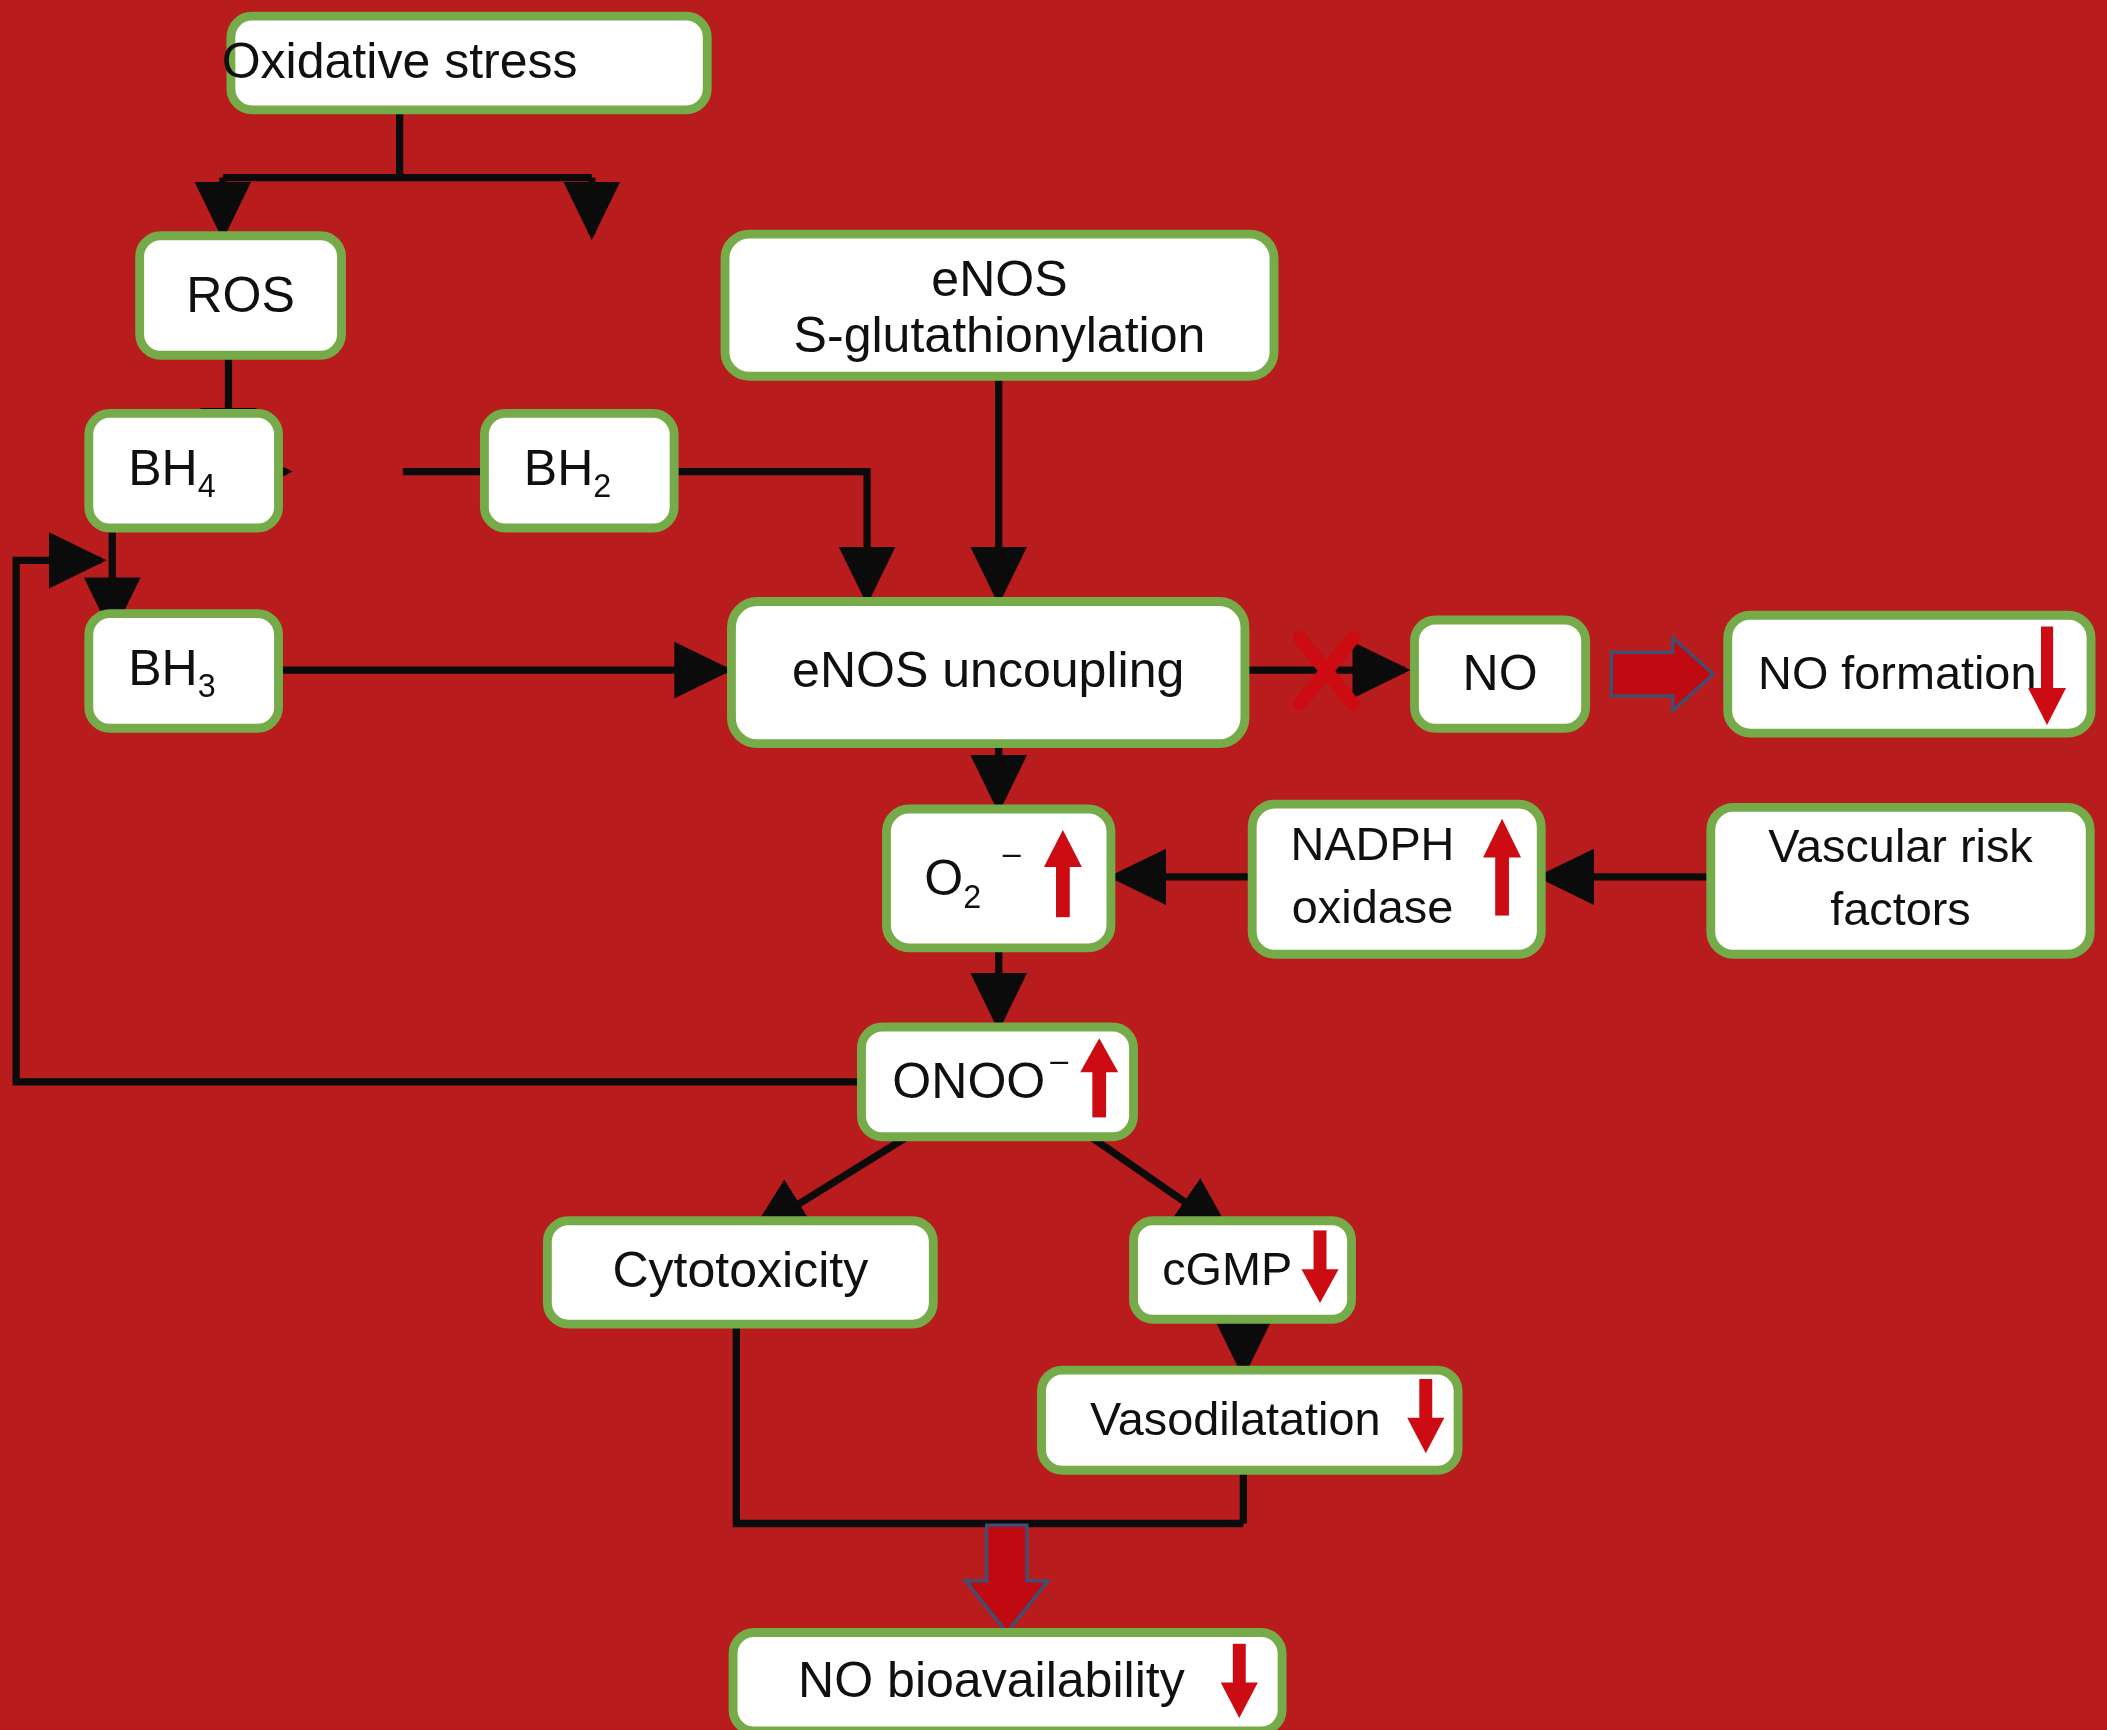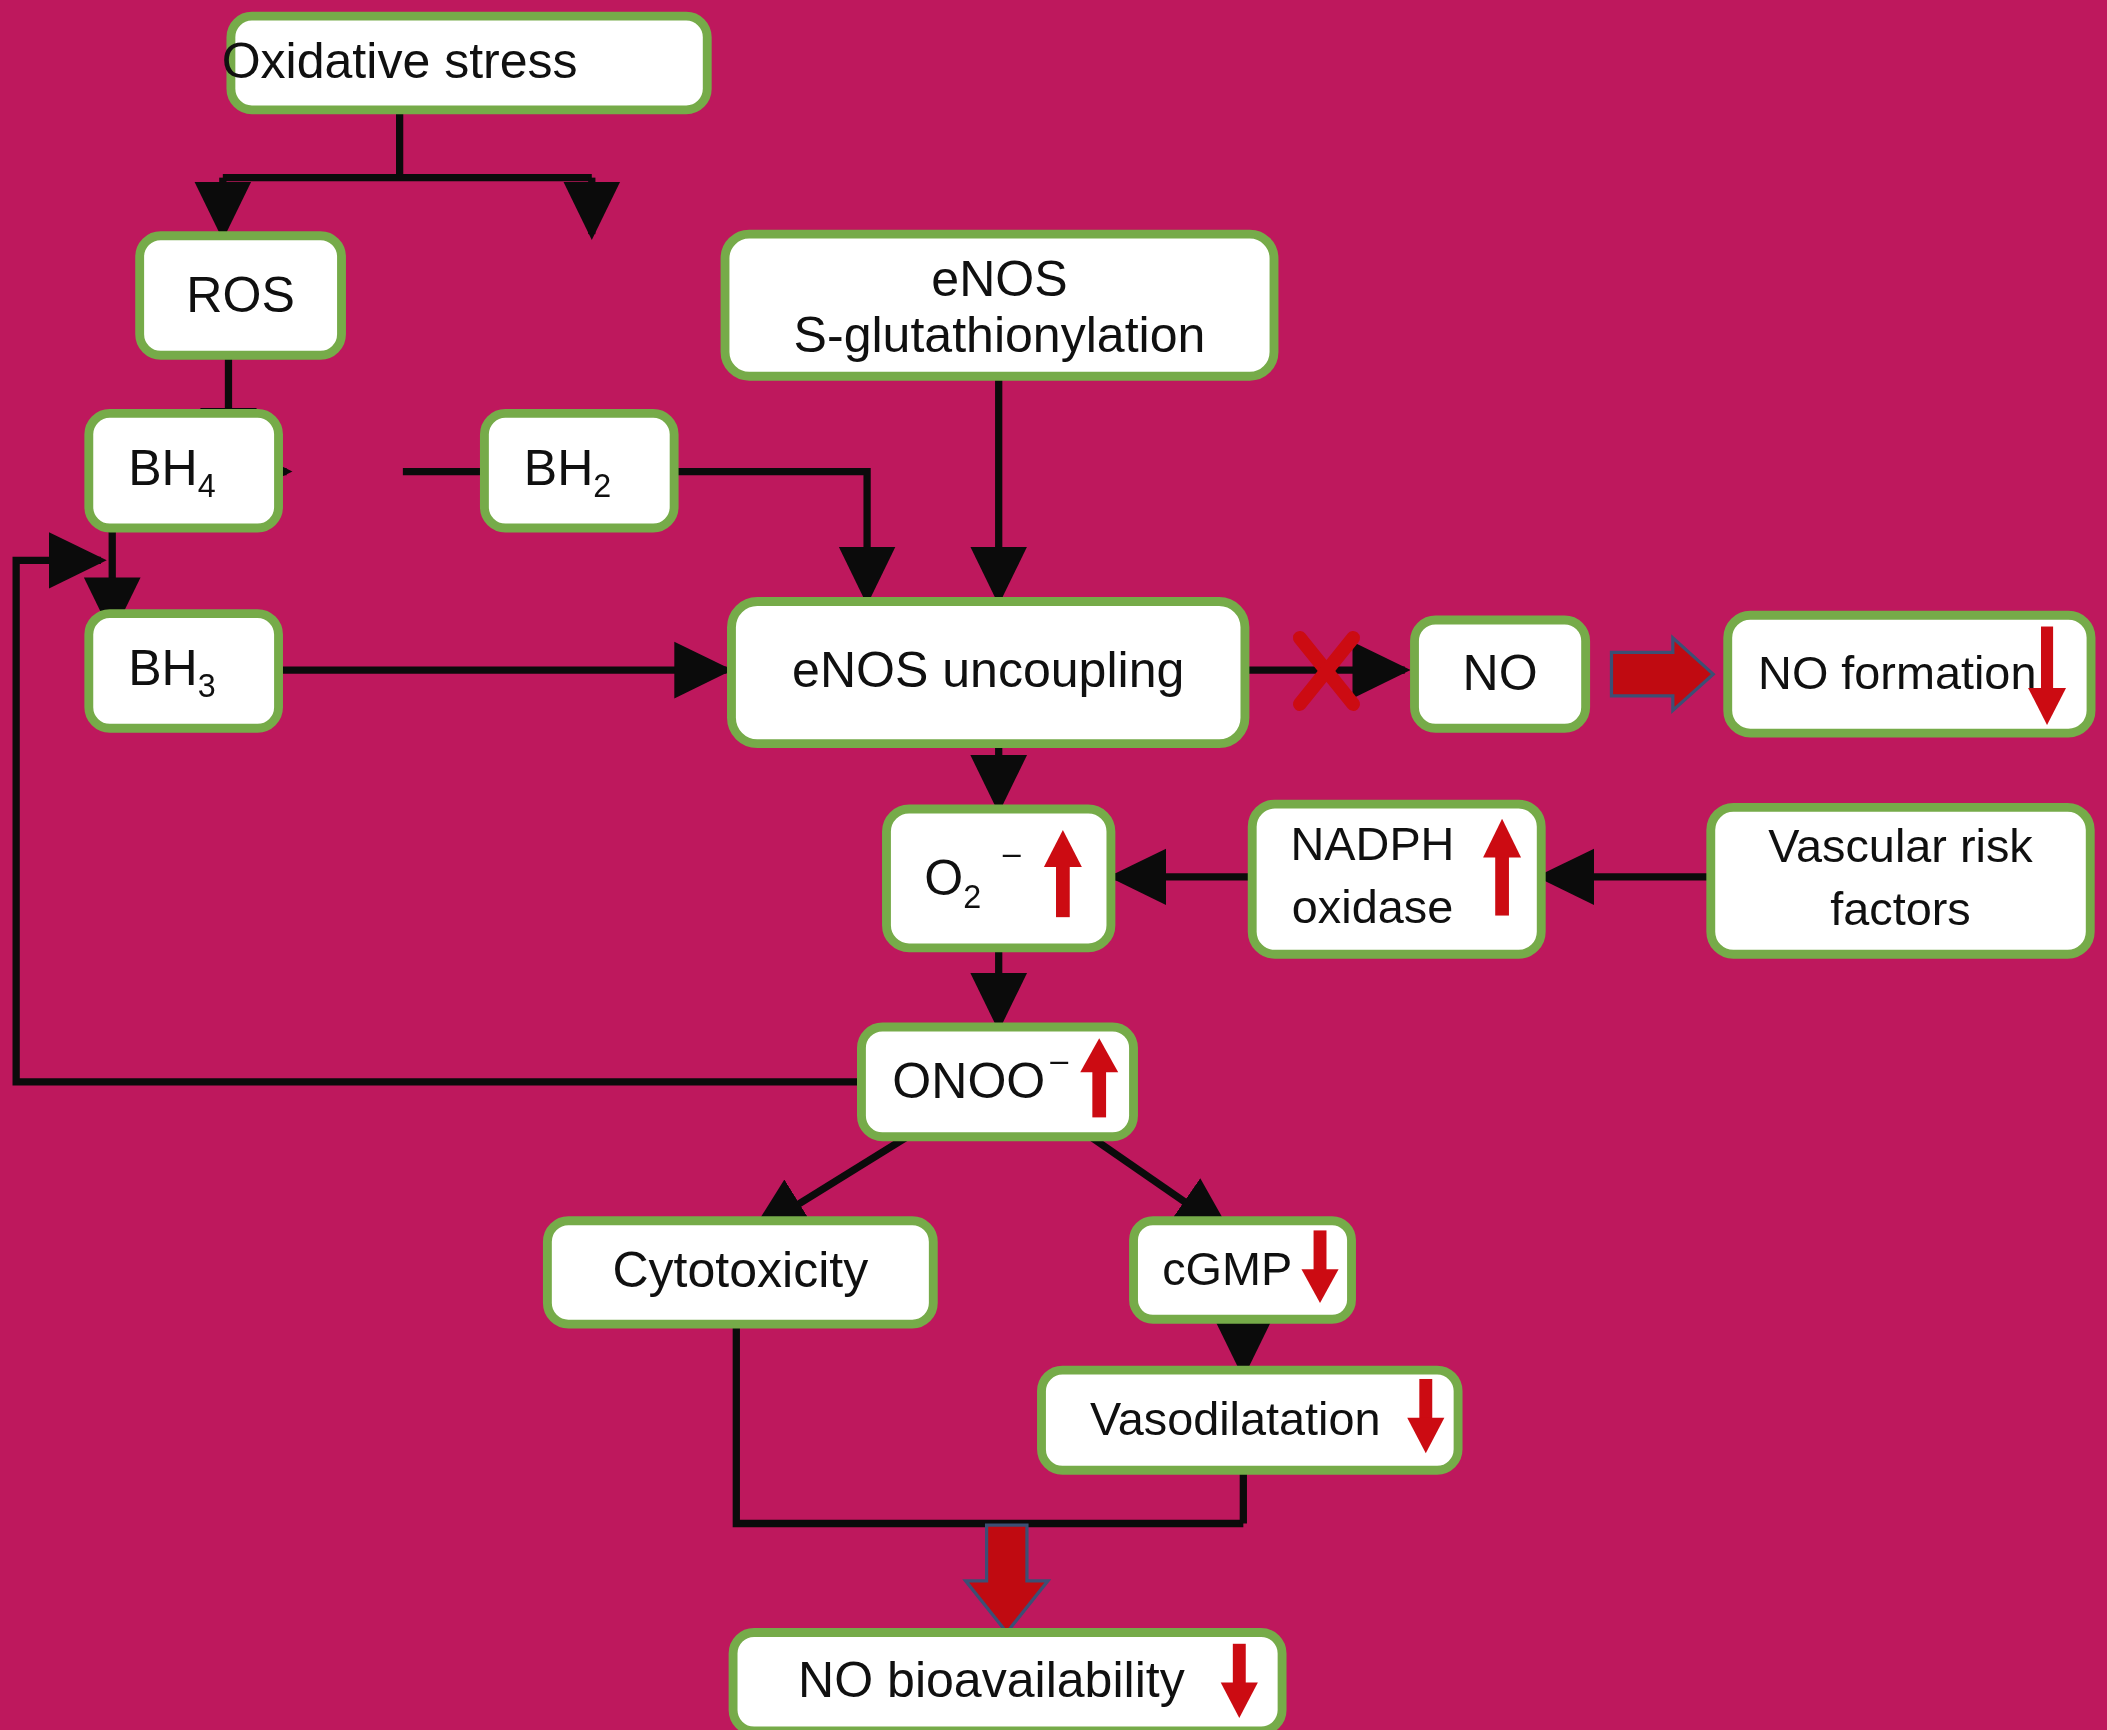--- a/index.html
+++ b/index.html
@@ -1,17 +1,17 @@
 <!DOCTYPE html>
 <html style="font-size:13px"><head>
 <meta charset="utf-8">
 <style>
   html,body{margin:0;padding:0;background:#ffffff;}
   body{width:2108px;height:1731px;font-family:"Liberation Sans",sans-serif;}
-  #stage{position:relative;width:2108px;height:1731px;overflow:hidden;background:#be185d;}
+  #stage{position:relative;width:2108px;height:1731px;overflow:hidden;background:#b91c1c;}
   svg#diagram{position:absolute;left:0;top:0;width:2108px;height:1731px;display:block;}
   .nodebox{fill:#ffffff;stroke:#76ab49;stroke-width:11;}
   .nodelabel{font-family:"Liberation Sans",sans-serif;fill:#101010;font-size:62px;
              text-anchor:middle;dominant-baseline:middle;}
   .sub{font-size:40px;}
   .sup{font-size:40px;}
   .flow{fill:none;stroke:#0b0b0b;stroke-width:9;stroke-linecap:butt;stroke-linejoin:miter;}
   .redx{stroke:#cc0b12;stroke-width:17;stroke-linecap:round;fill:none;}
   .redglyph{fill:#cc0b12;}
   .bigred{fill:#c00a11;stroke:#3c4f74;stroke-width:4;}

